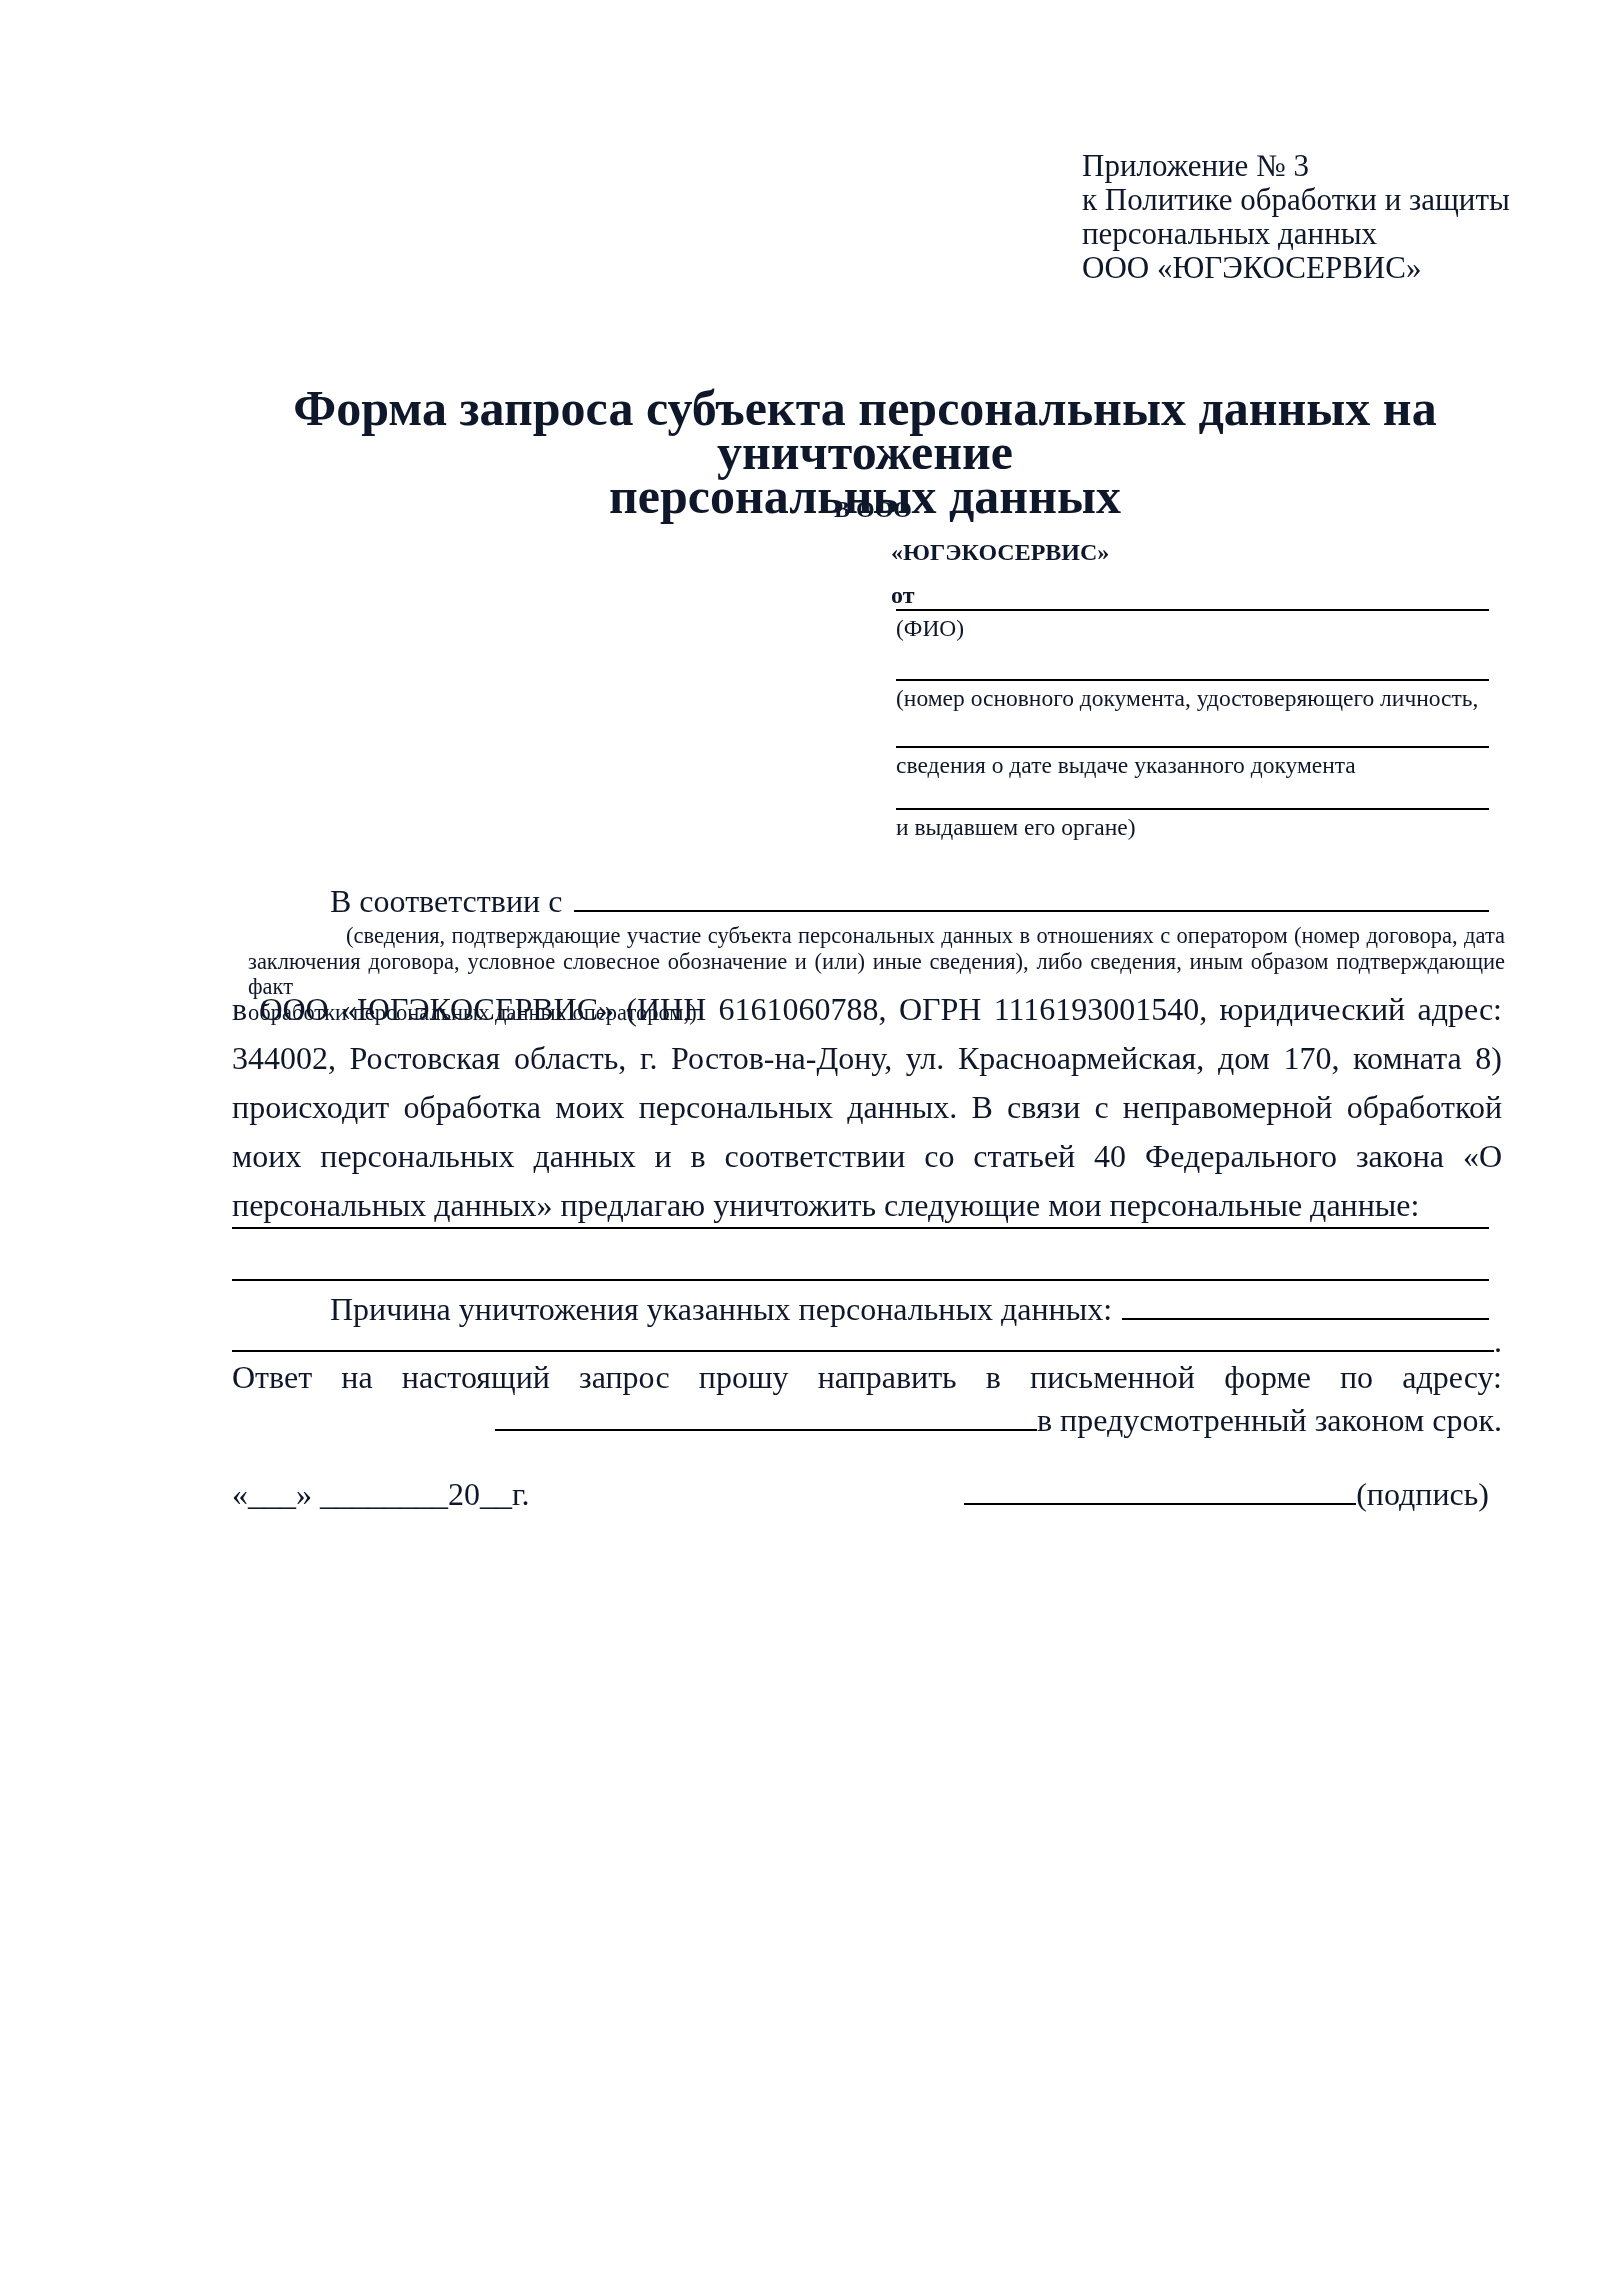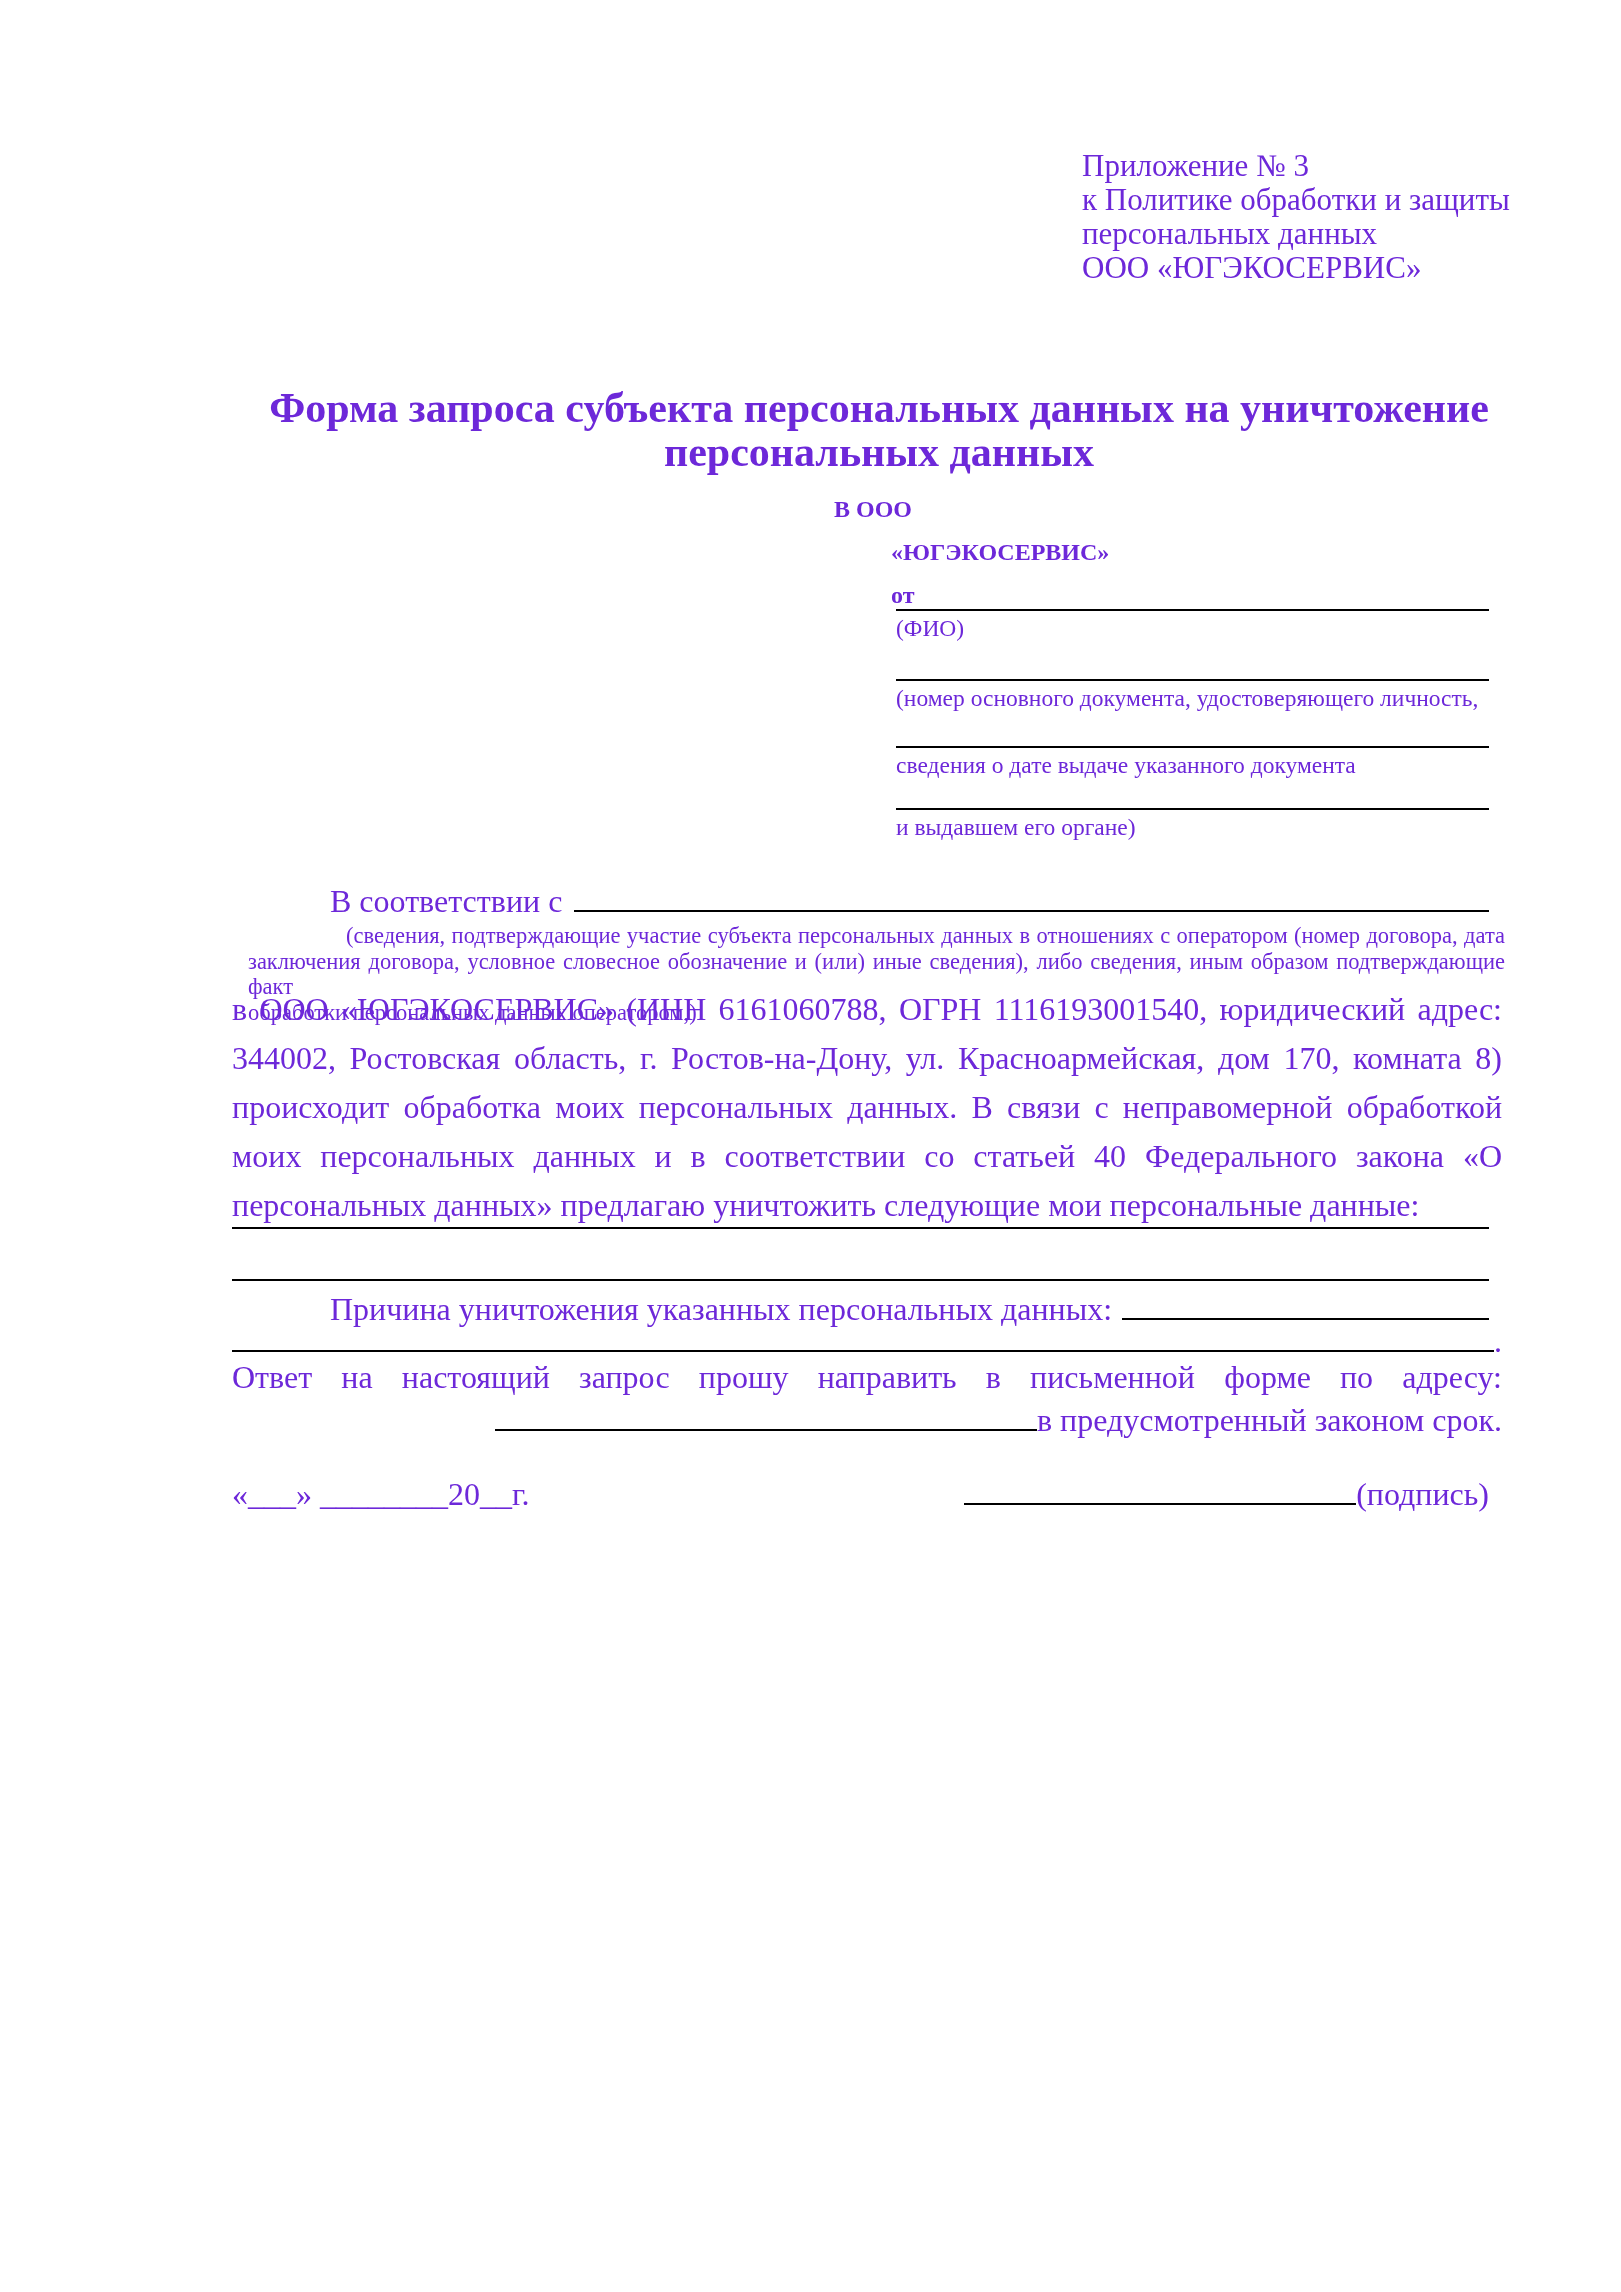--- a/index.html
+++ b/index.html
@@ -1,28 +1,28 @@
 <!DOCTYPE html>
 <html><head>
 <meta charset="utf-8">
 <style>
   html,body{margin:0;padding:0;background:#e8e8e8;}
   .page{
     position:relative;
     width:1621px;height:2293px;
     background:#ffffff;
     font-family:"Liberation Serif","DejaVu Serif",serif;
-    color:#6d28d9;
+    color:#0f172a;
     overflow:hidden;
   }
   .abs{position:absolute;}
   
   .header-block{left:1082px;top:149px;width:441px;font-size:31px;line-height:34px;text-align:left;}
   
-  .title-block{left:244px;top:386px;width:1270px;text-align:center;font-size:42px;line-height:44px;font-weight:bold;}
+  .title-block{left:230px;top:386px;width:1270px;text-align:center;font-size:50px;line-height:44px;font-weight:bold;}
   
   .addr-block{left:834px;top:488px;font-size:24px;line-height:43px;font-weight:bold;}
   .addr-indent{padding-left:57px;}
   
   .fline{left:896px;width:593px;height:0;border-bottom:2.9px solid #000;}
   .fcap{left:896px;width:593px;font-size:23.5px;line-height:25.5px;}
   
   .row{display:flex;align-items:baseline;font-size:32px;line-height:39px;}
   .fill{flex:1 1 auto;height:0;border-bottom:2.9px solid #000;}
   .fill-fixed{flex:0 0 auto;height:0;border-bottom:2.9px solid #000;}

